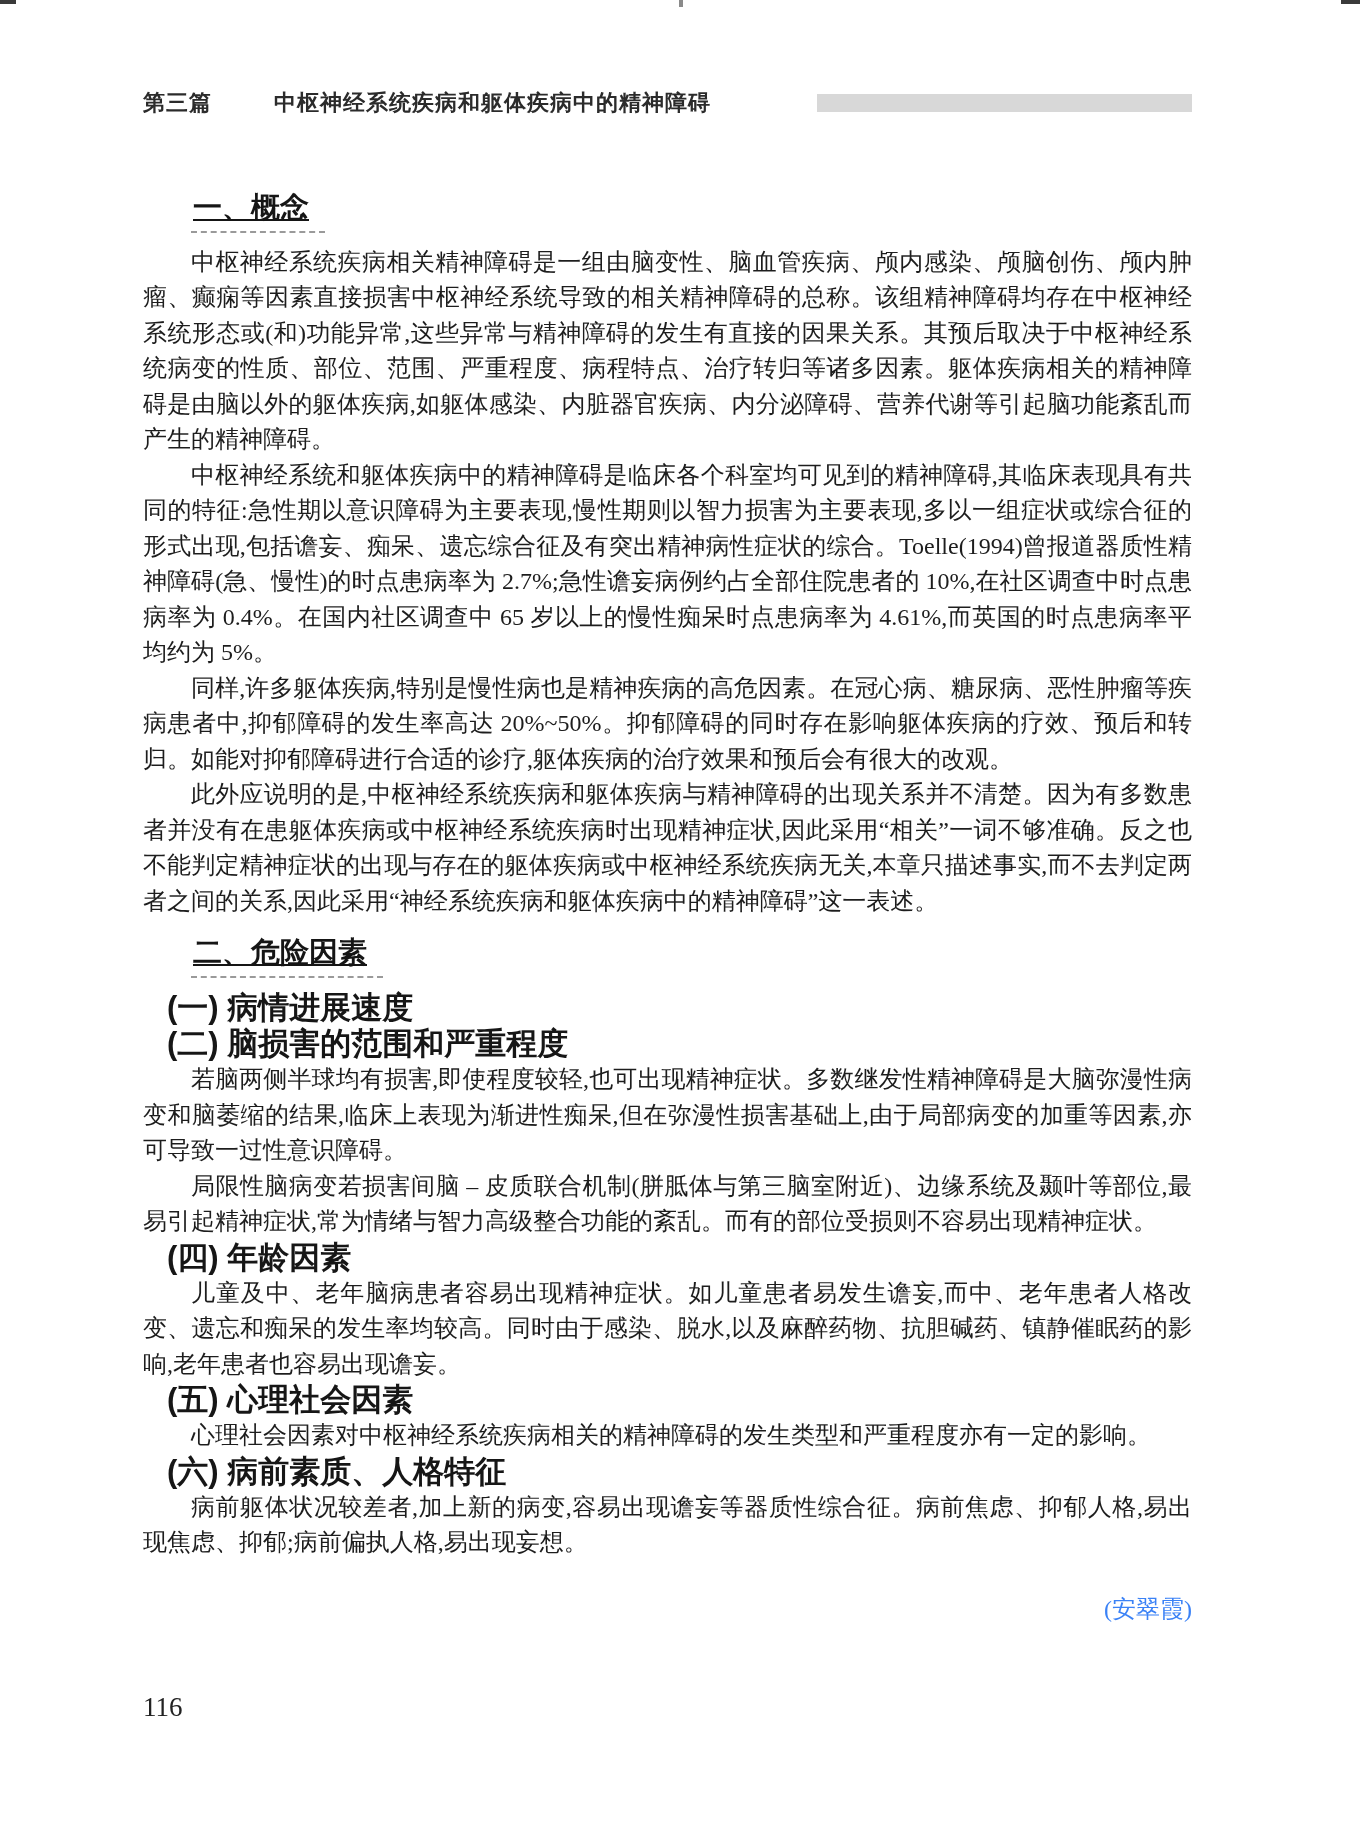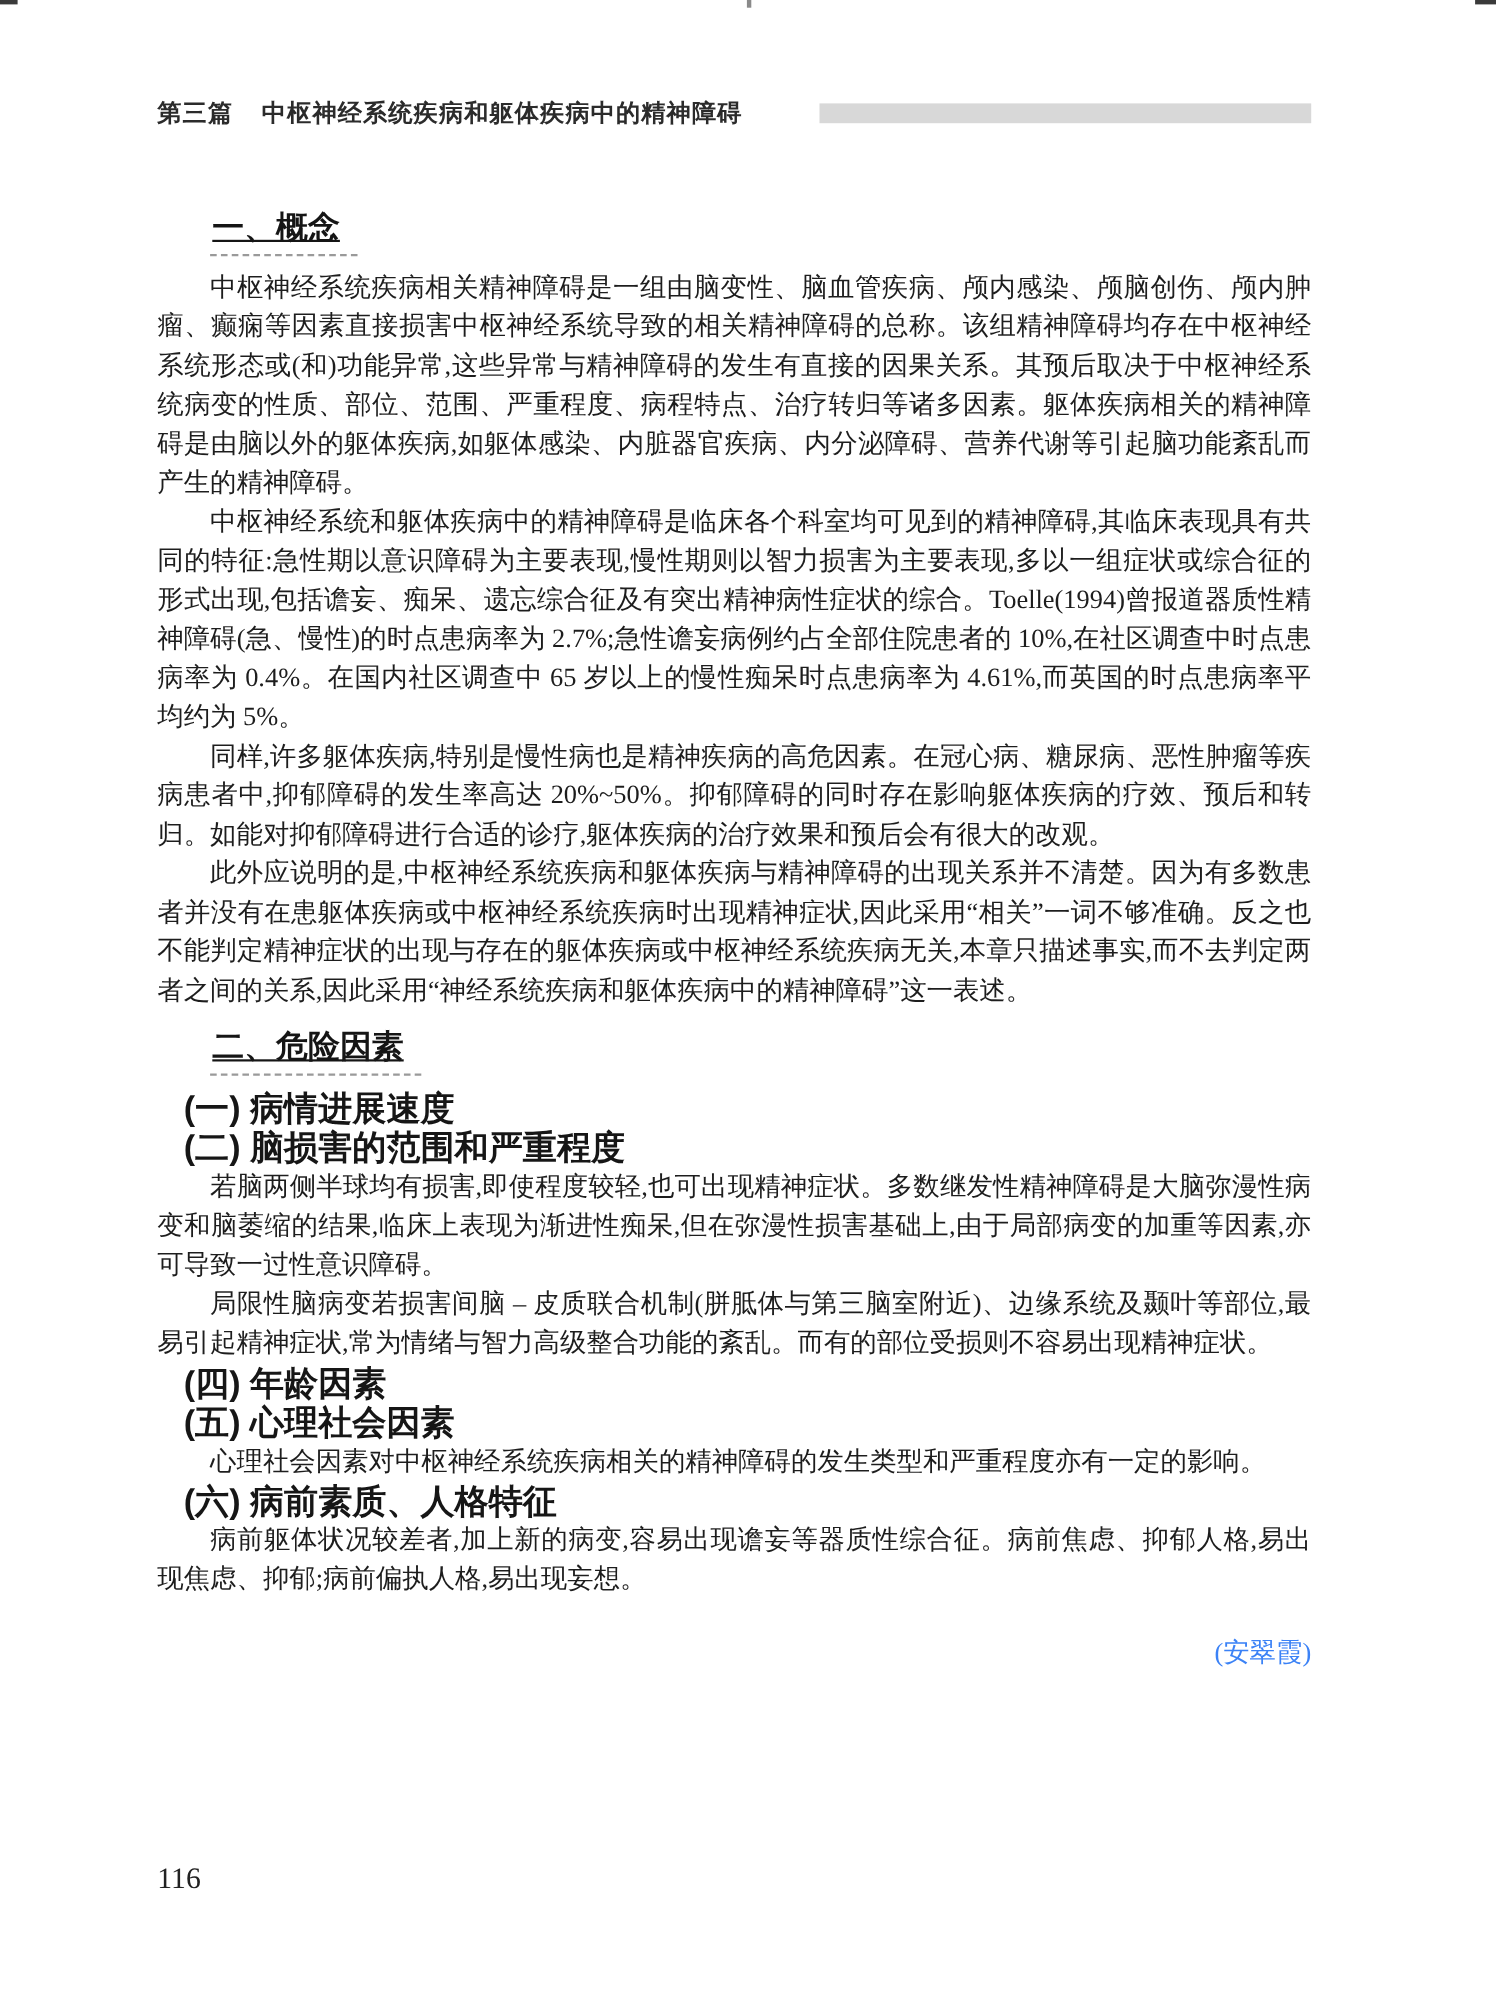--- a/index.html
+++ b/index.html
@@ -26,20 +26,21 @@
 
   .page {
     padding: 0 168px 0 143px; 
   }
 
   
   .header-row {
     display: flex;
     align-items: center;
     padding-top: 88px;
+    gap: 36px;
   }
   .header-title {
     font-family: "Liberation Sans", "DejaVu Sans", sans-serif;
     font-size: 22px;
     font-weight: 600;
     letter-spacing: 1px;
     color: #2b2b2b;
     white-space: nowrap;
   }
   .header-part { margin-right: 26px; }
@@ -131,20 +132,21 @@
   </h2>
 
   <h3 class="sub-heading">(一) 病情进展速度</h3>
 
   <h3 class="sub-heading">(二) 脑损害的范围和严重程度</h3>
   <p class="para">若脑两侧半球均有损害,即使程度较轻,也可出现精神症状。多数继发性精神障碍是大脑弥漫性病变和脑萎缩的结果,临床上表现为渐进性痴呆,但在弥漫性损害基础上,由于局部病变的加重等因素,亦可导致一过性意识障碍。</p>
 
   <p class="para">局限性脑病变若损害间脑 – 皮质联合机制(胼胝体与第三脑室附近)、边缘系统及颞叶等部位,最易引起精神症状,常为情绪与智力高级整合功能的紊乱。而有的部位受损则不容易出现精神症状。</p>
 
   <h3 class="sub-heading">(四) 年龄因素</h3>
+  <p class="para">儿童及中、老年脑病患者容易出现精神症状。如儿童患者易发生谵妄,而中、老年患者人格改变、遗忘和痴呆的发生率均较高。同时由于感染、脱水,以及麻醉药物、抗胆碱药、镇静催眠药的影响,老年患者也容易出现谵妄。</p>
 
   <h3 class="sub-heading">(五) 心理社会因素</h3>
   <p class="para">心理社会因素对中枢神经系统疾病相关的精神障碍的发生类型和严重程度亦有一定的影响。</p>
 
   <h3 class="sub-heading">(六) 病前素质、人格特征</h3>
   <p class="para">病前躯体状况较差者,加上新的病变,容易出现谵妄等器质性综合征。病前焦虑、抑郁人格,易出现焦虑、抑郁;病前偏执人格,易出现妄想。</p>
 
   <div class="author-line">(安翠霞)</div>
 
 </div>

